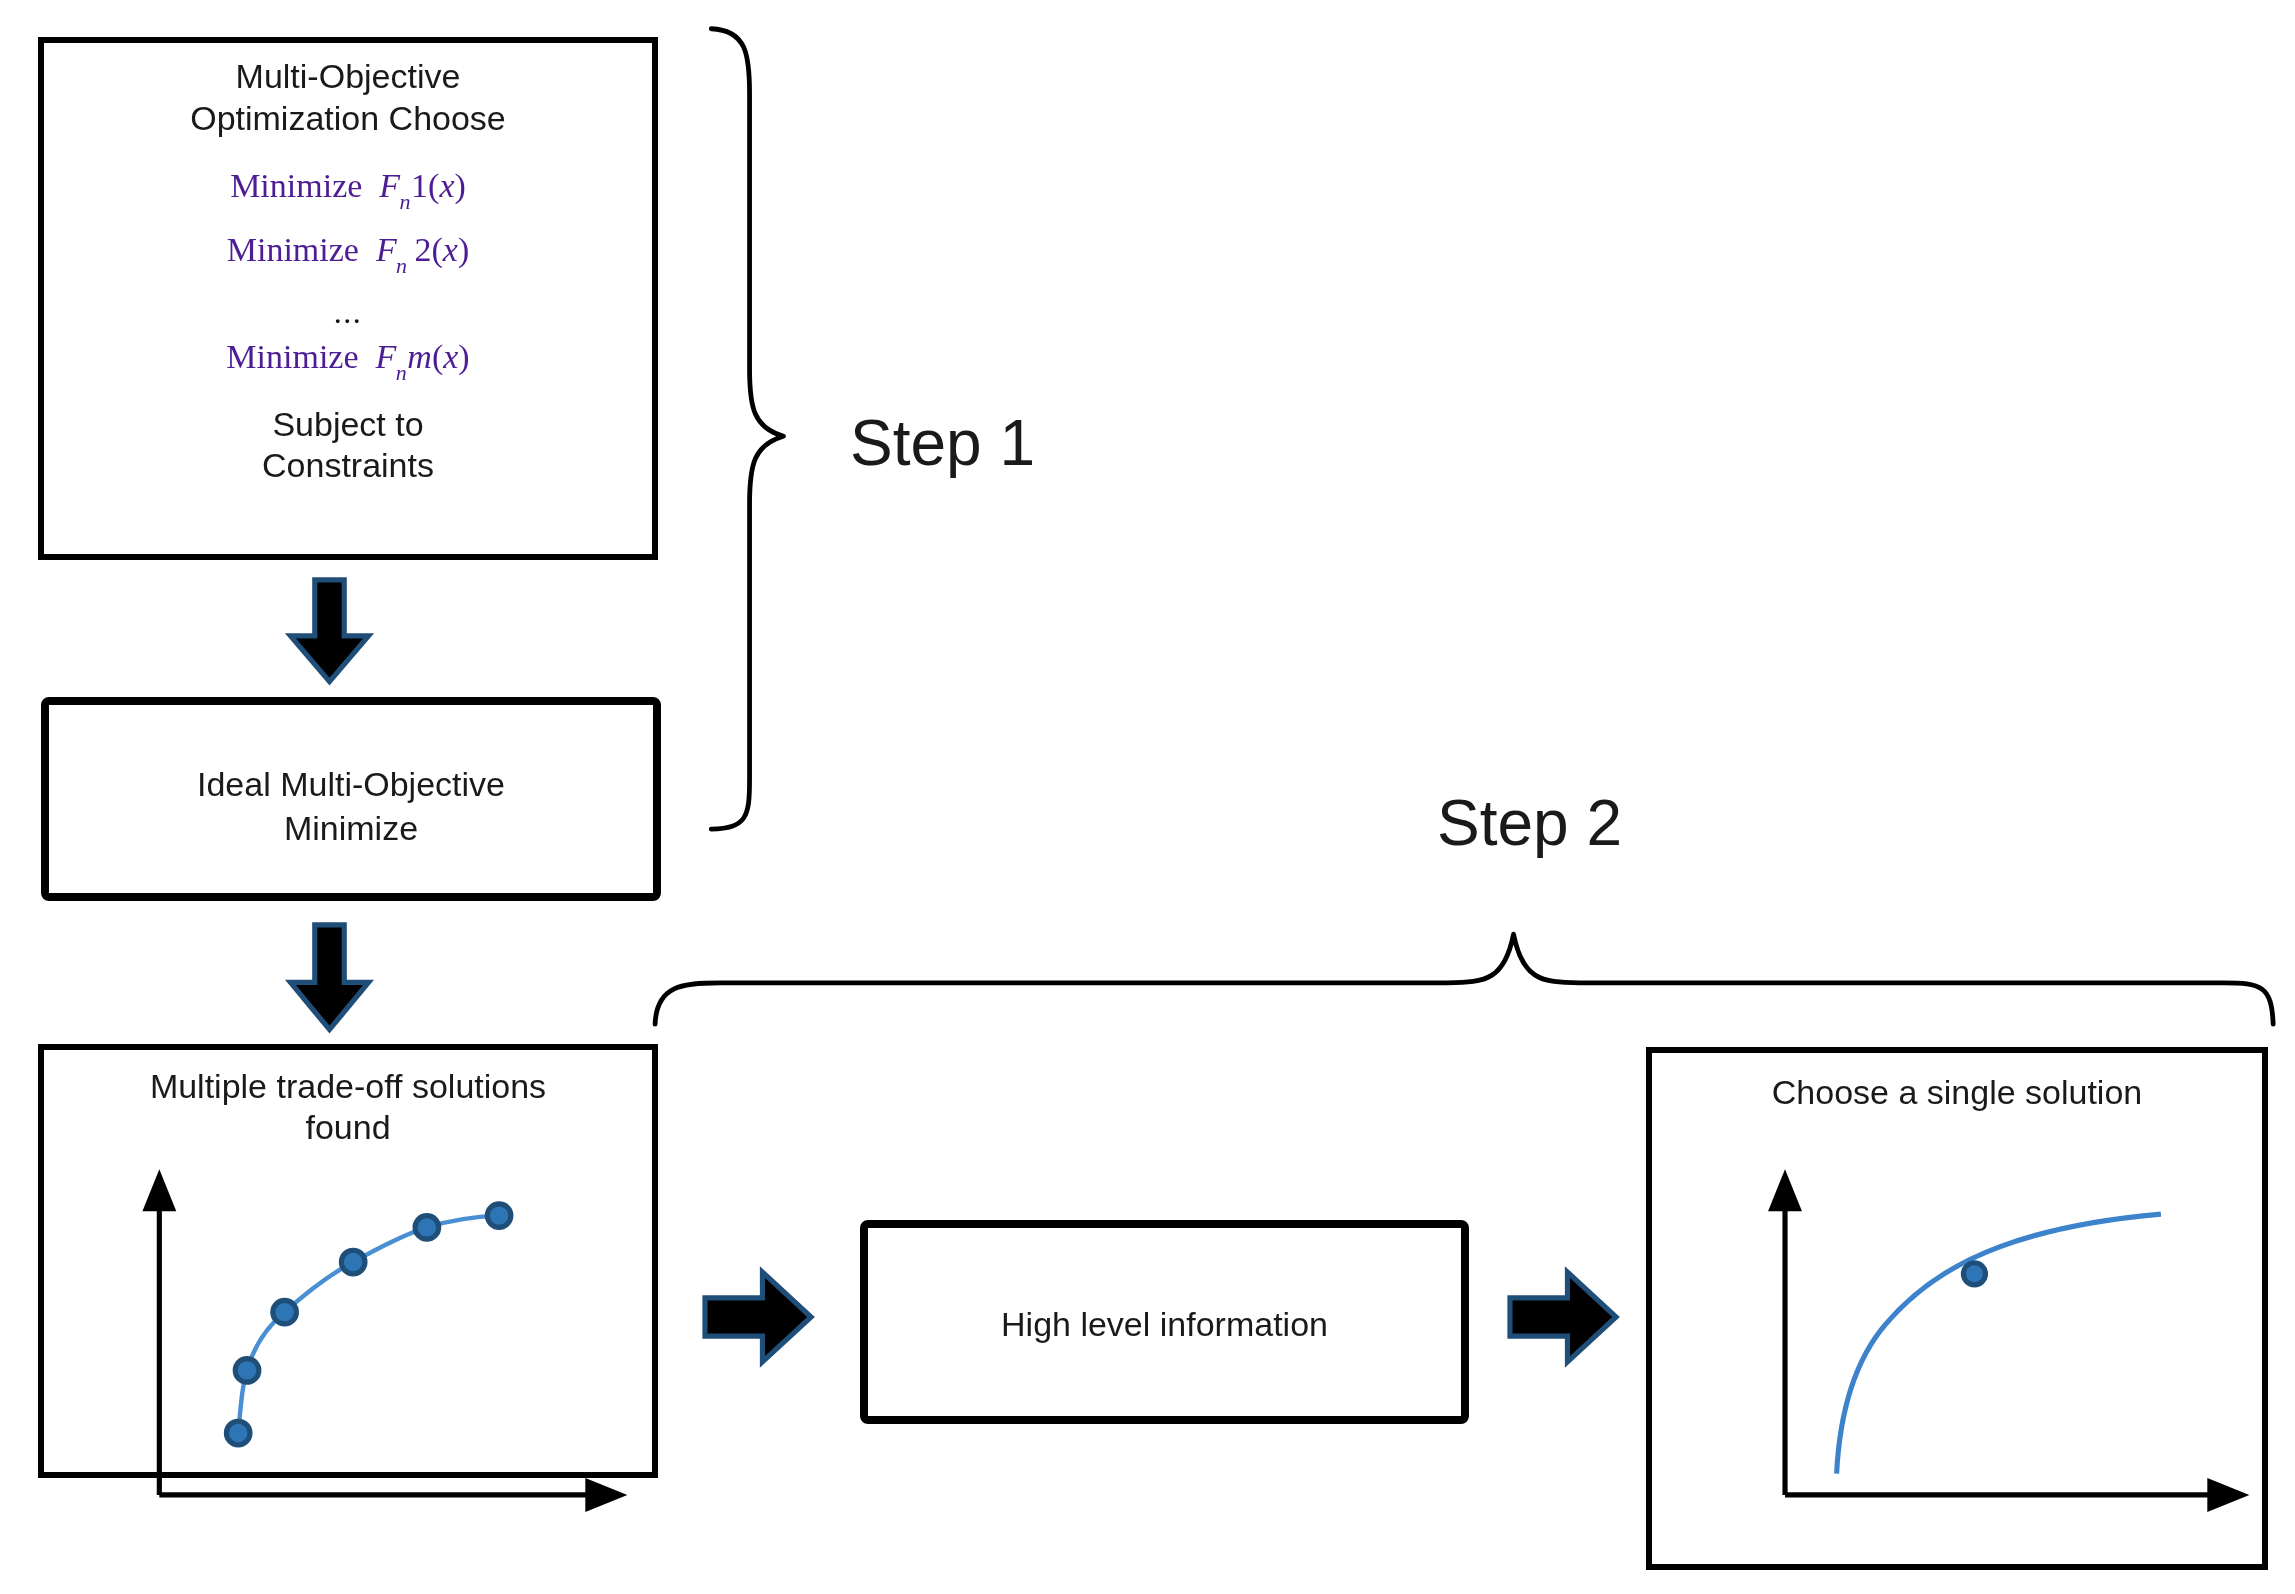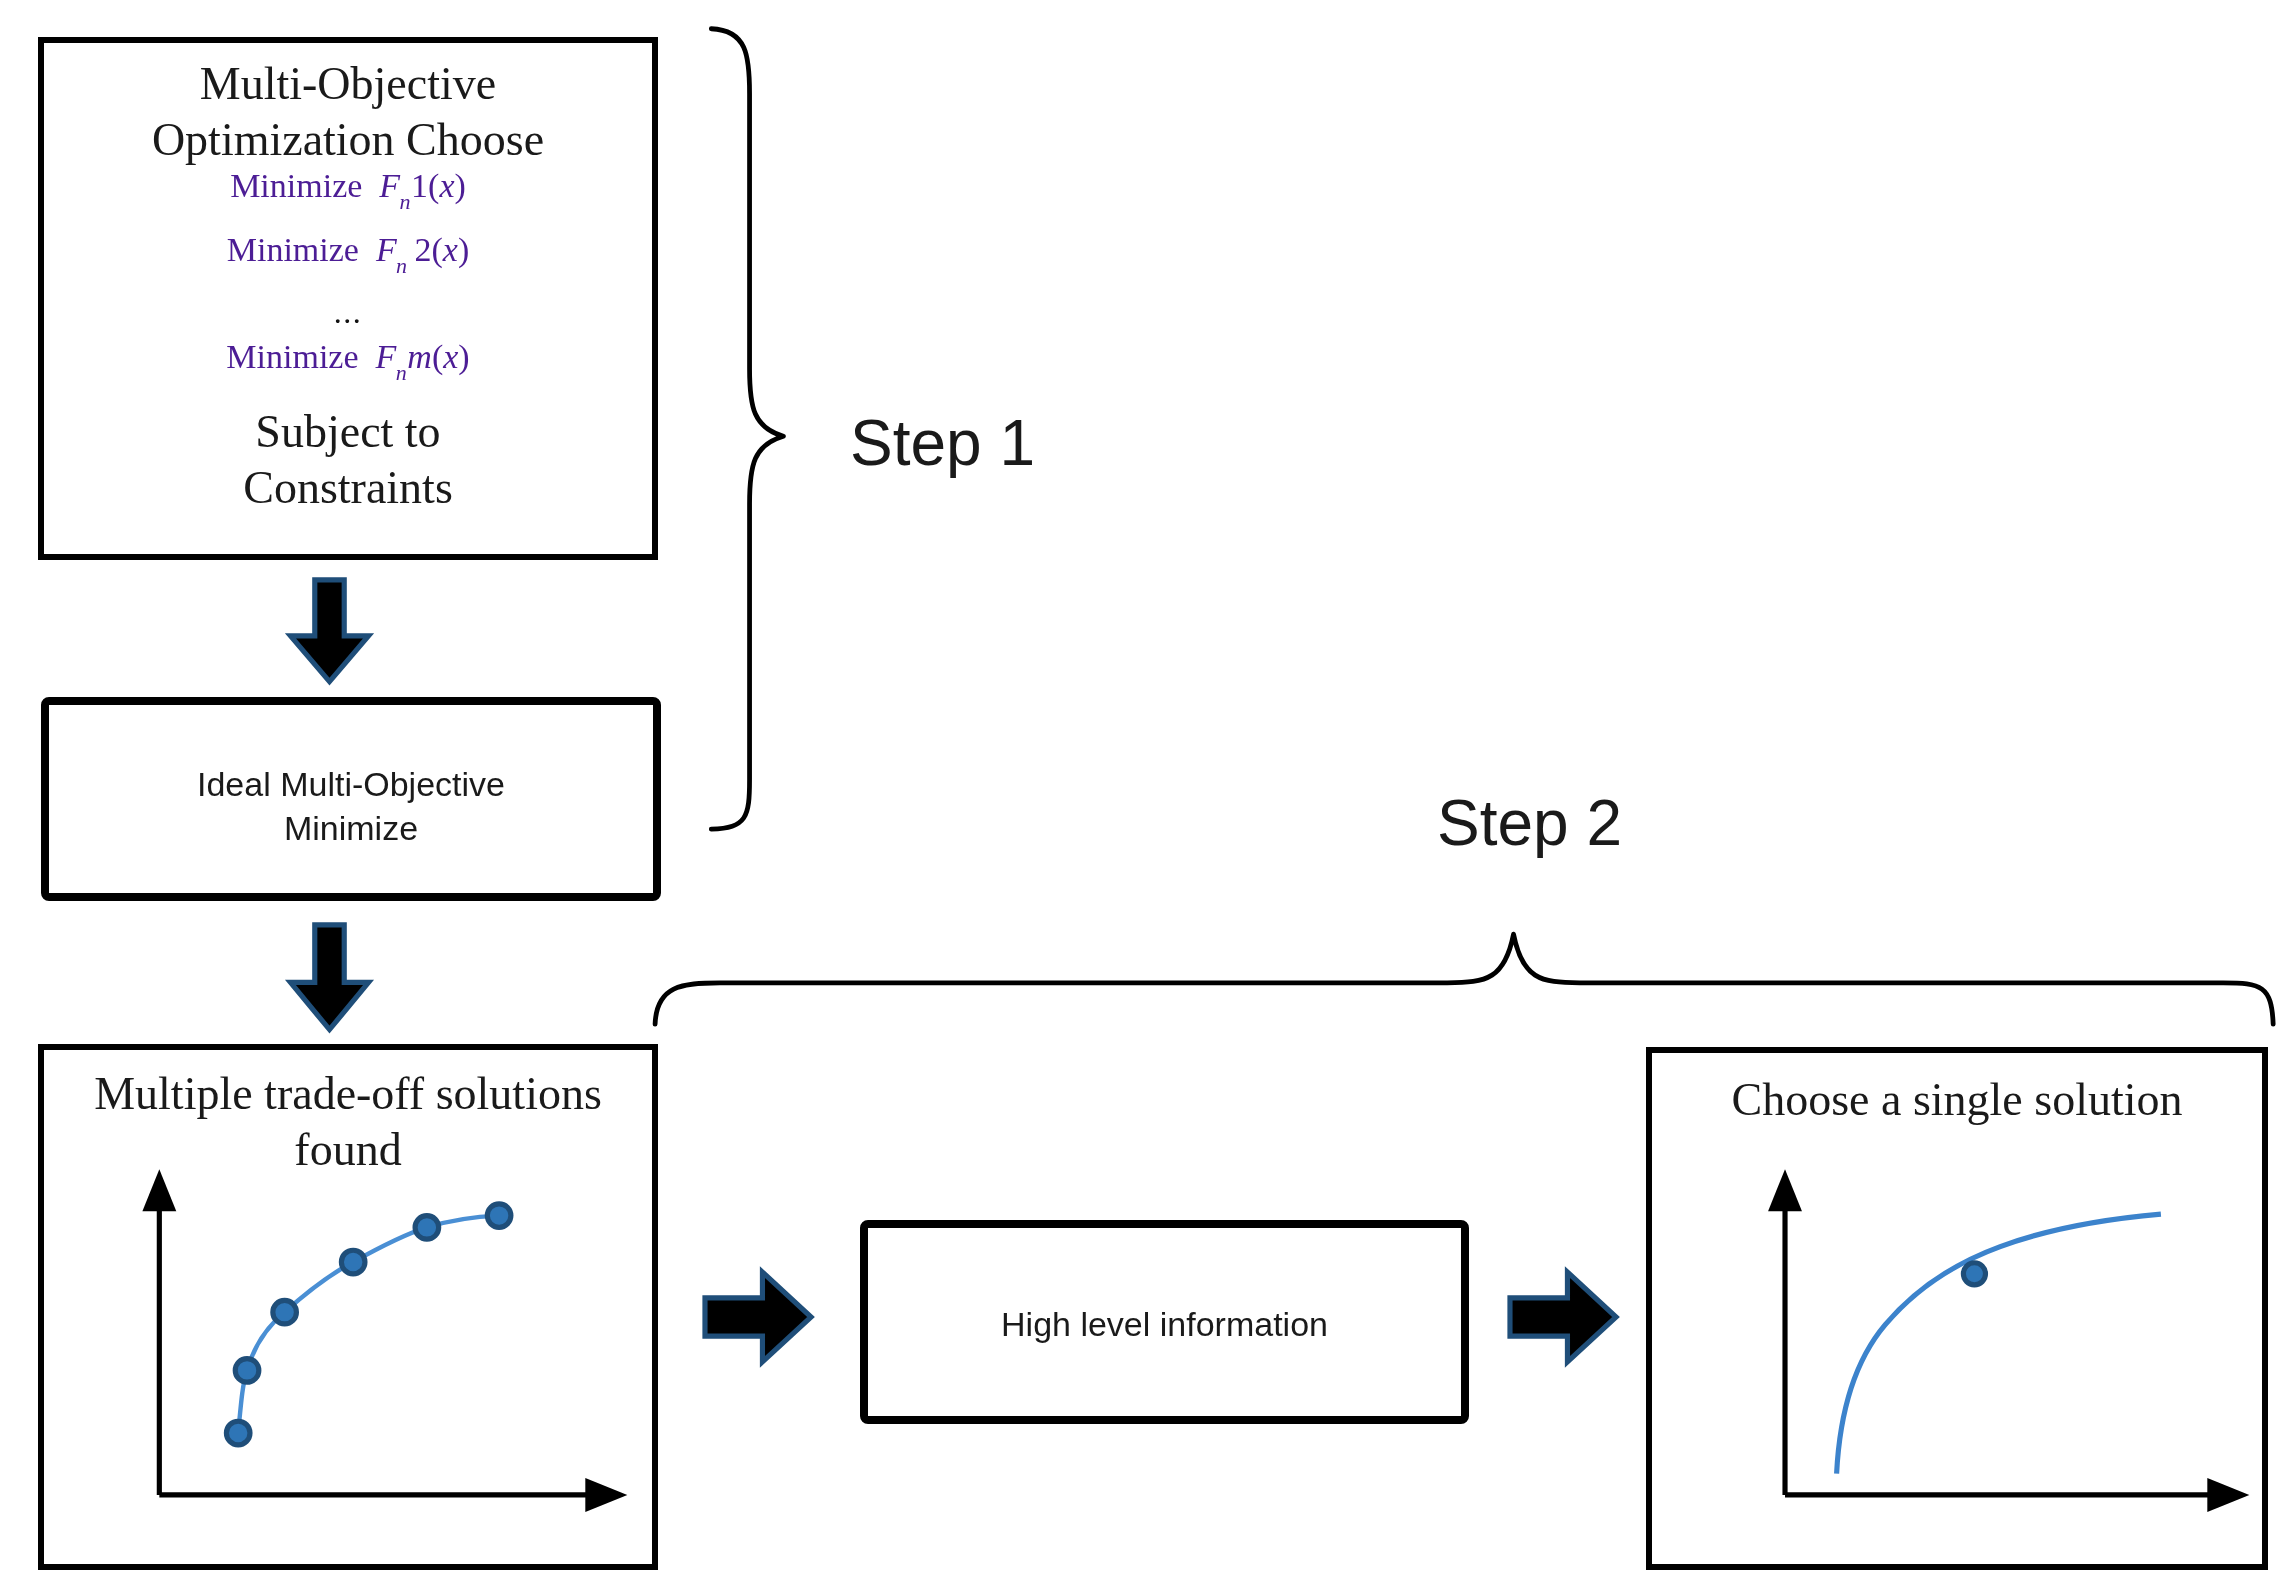--- a/index.html
+++ b/index.html
@@ -9,22 +9,22 @@
   #stage{position:absolute;left:0;top:0;width:2295px;height:1595px;}
 
   
   .sqbox{position:absolute;box-sizing:border-box;background:#fff;
          border:6.6px solid #000;}
   .rbox{position:absolute;box-sizing:border-box;background:#fff;
         border:8px solid #000;border-radius:8px;}
 
   
   .boxtitle{position:absolute;left:0;right:0;text-align:center;
-            font-size:46px;line-height:1.22;color:#1a1a1a;
-            font-family:Liberation Serif, serif;}
+            font-size:34px;line-height:1.22;color:#1a1a1a;
+            font-family:Liberation Sans, sans-serif;}
   .centerlabel{position:absolute;left:0;right:0;text-align:center;
                font-size:34px;line-height:1.3;color:#1a1a1a;}
   .mathline{position:absolute;left:0;right:0;text-align:center;
             font-family:"Liberation Serif",serif;font-size:34px;
             line-height:1.1;color:#4c1d95;white-space:nowrap;}
   .mathline i{font-style:italic;}
   .mathline .sub{font-size:22px;font-style:italic;
                  vertical-align:sub;position:relative;top:4.4px;left:-0.7px;}
   .dots{position:absolute;left:0;right:0;text-align:center;
         font-family:"Liberation Serif",serif;font-size:32px;color:#111;
@@ -84,21 +84,21 @@
     <div class="centerlabel" style="top:57px;">
       <span>Ideal Multi-Objective</span><br>
       <span>Minimize</span>
     </div>
   </div>
 
   <svg style="left:274px;top:922px;" width="111" height="112" viewBox="0 0 150 152">
     <polygon class="blkarrow" points="55,4 95,4 95,82 128,82 75,146 22,82 55,82"></polygon>
   </svg>
 
-  <div class="sqbox" style="left:38px;top:1044px;width:620px;height:526px;">
+  <div class="sqbox" style="left:38px;top:1044px;width:620px;height:434px;">
     <div class="boxtitle" style="top:16px;">
       <span>Multiple trade-off solutions</span><br>
       <span>found</span>
     </div>
   </div>
 
   <svg style="left:111px;top:1136px;" width="561" height="398" viewBox="150 1540 760 540">
 
     <line class="axisline" x1="215" y1="1625" x2="215" y2="2027"></line>
     <polygon class="axishead" points="215,1585 238,1642 192,1642"></polygon>

